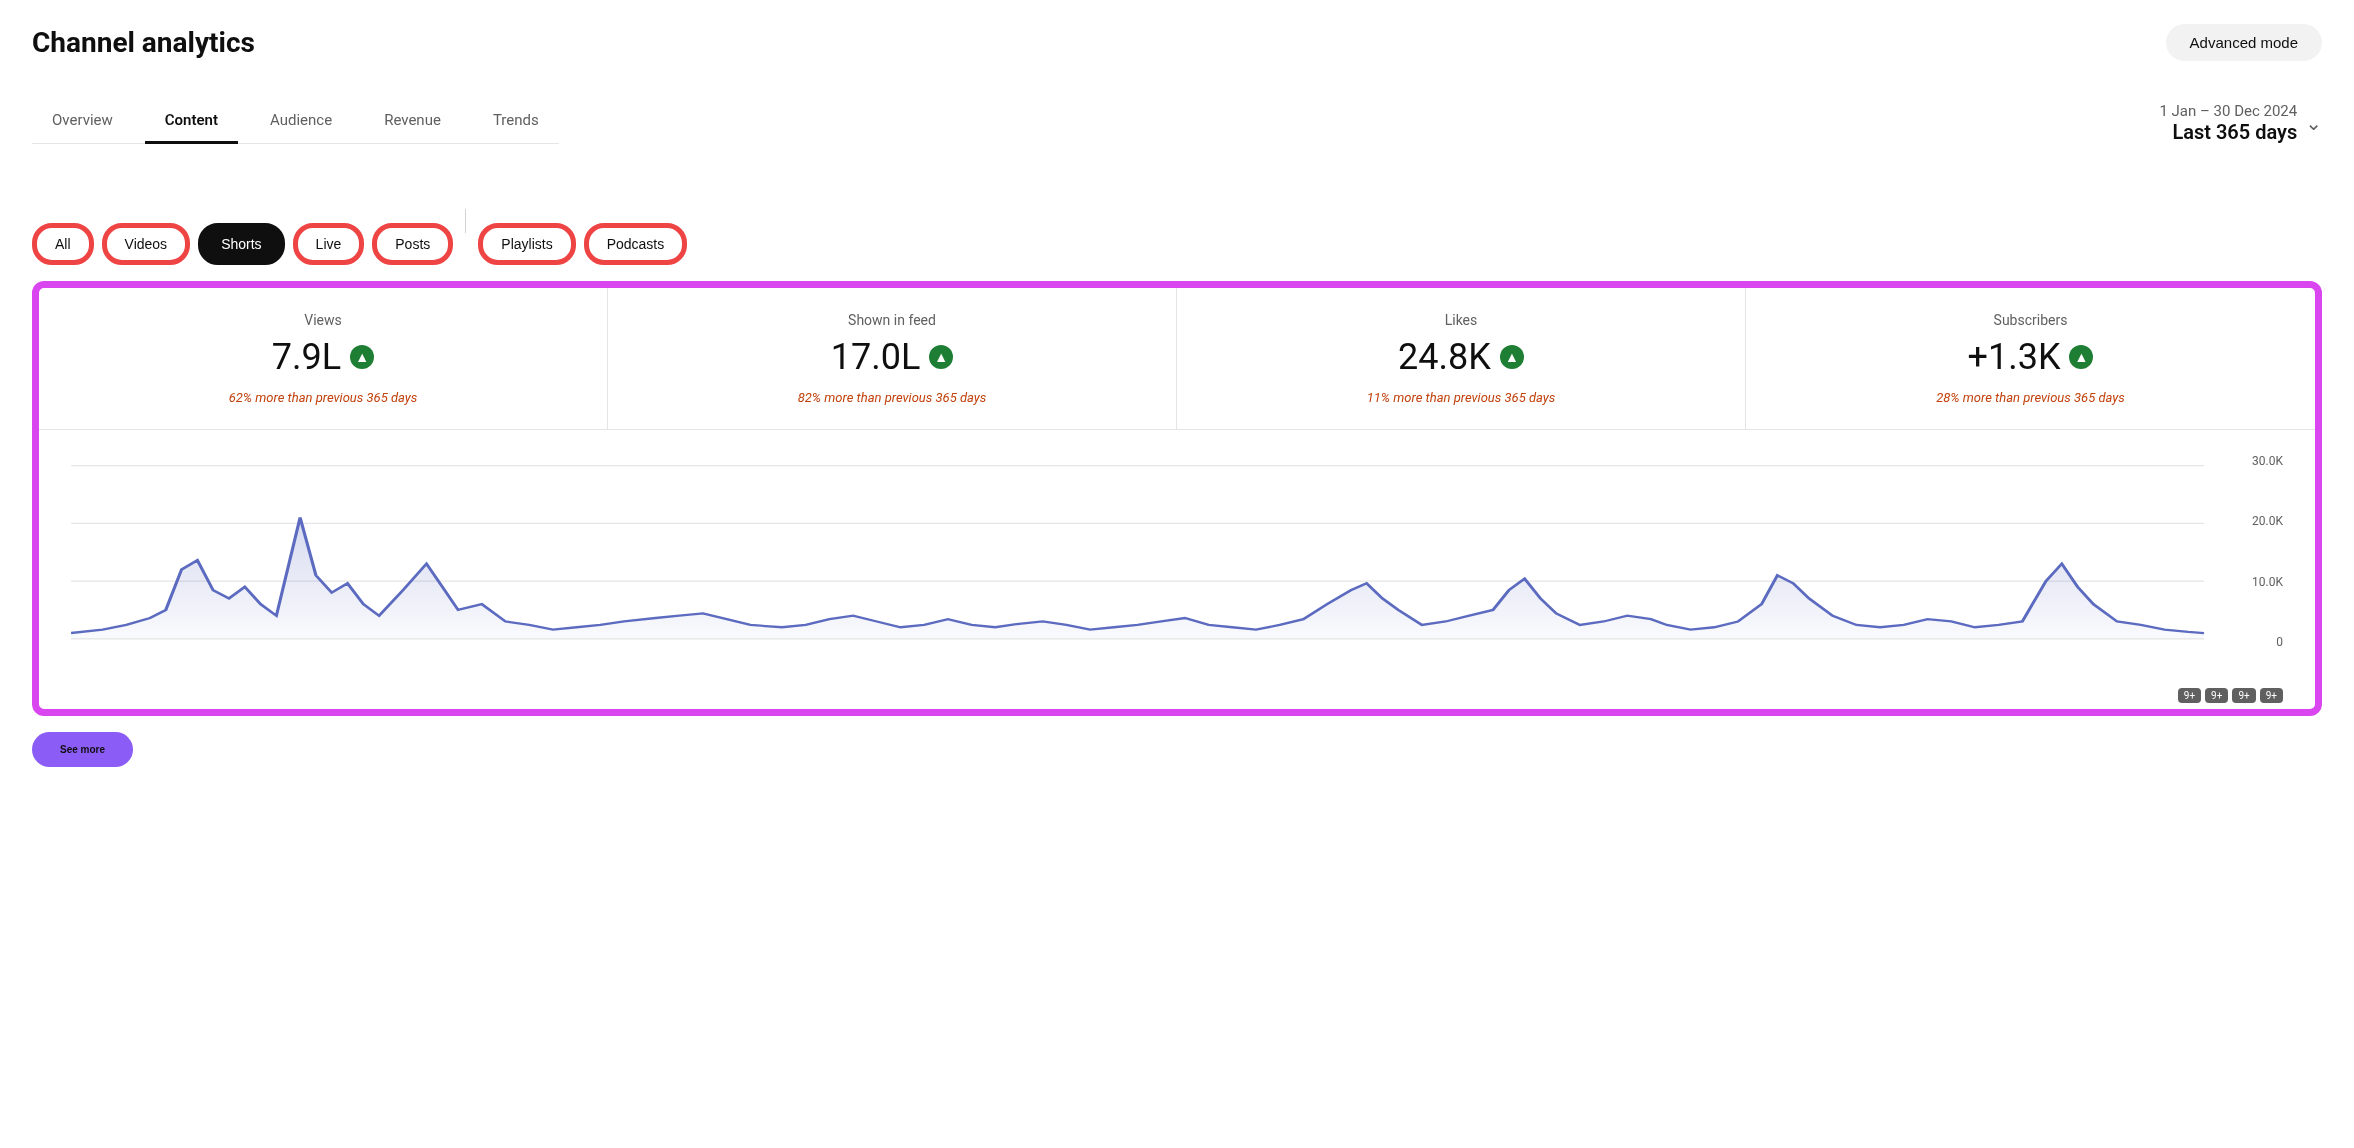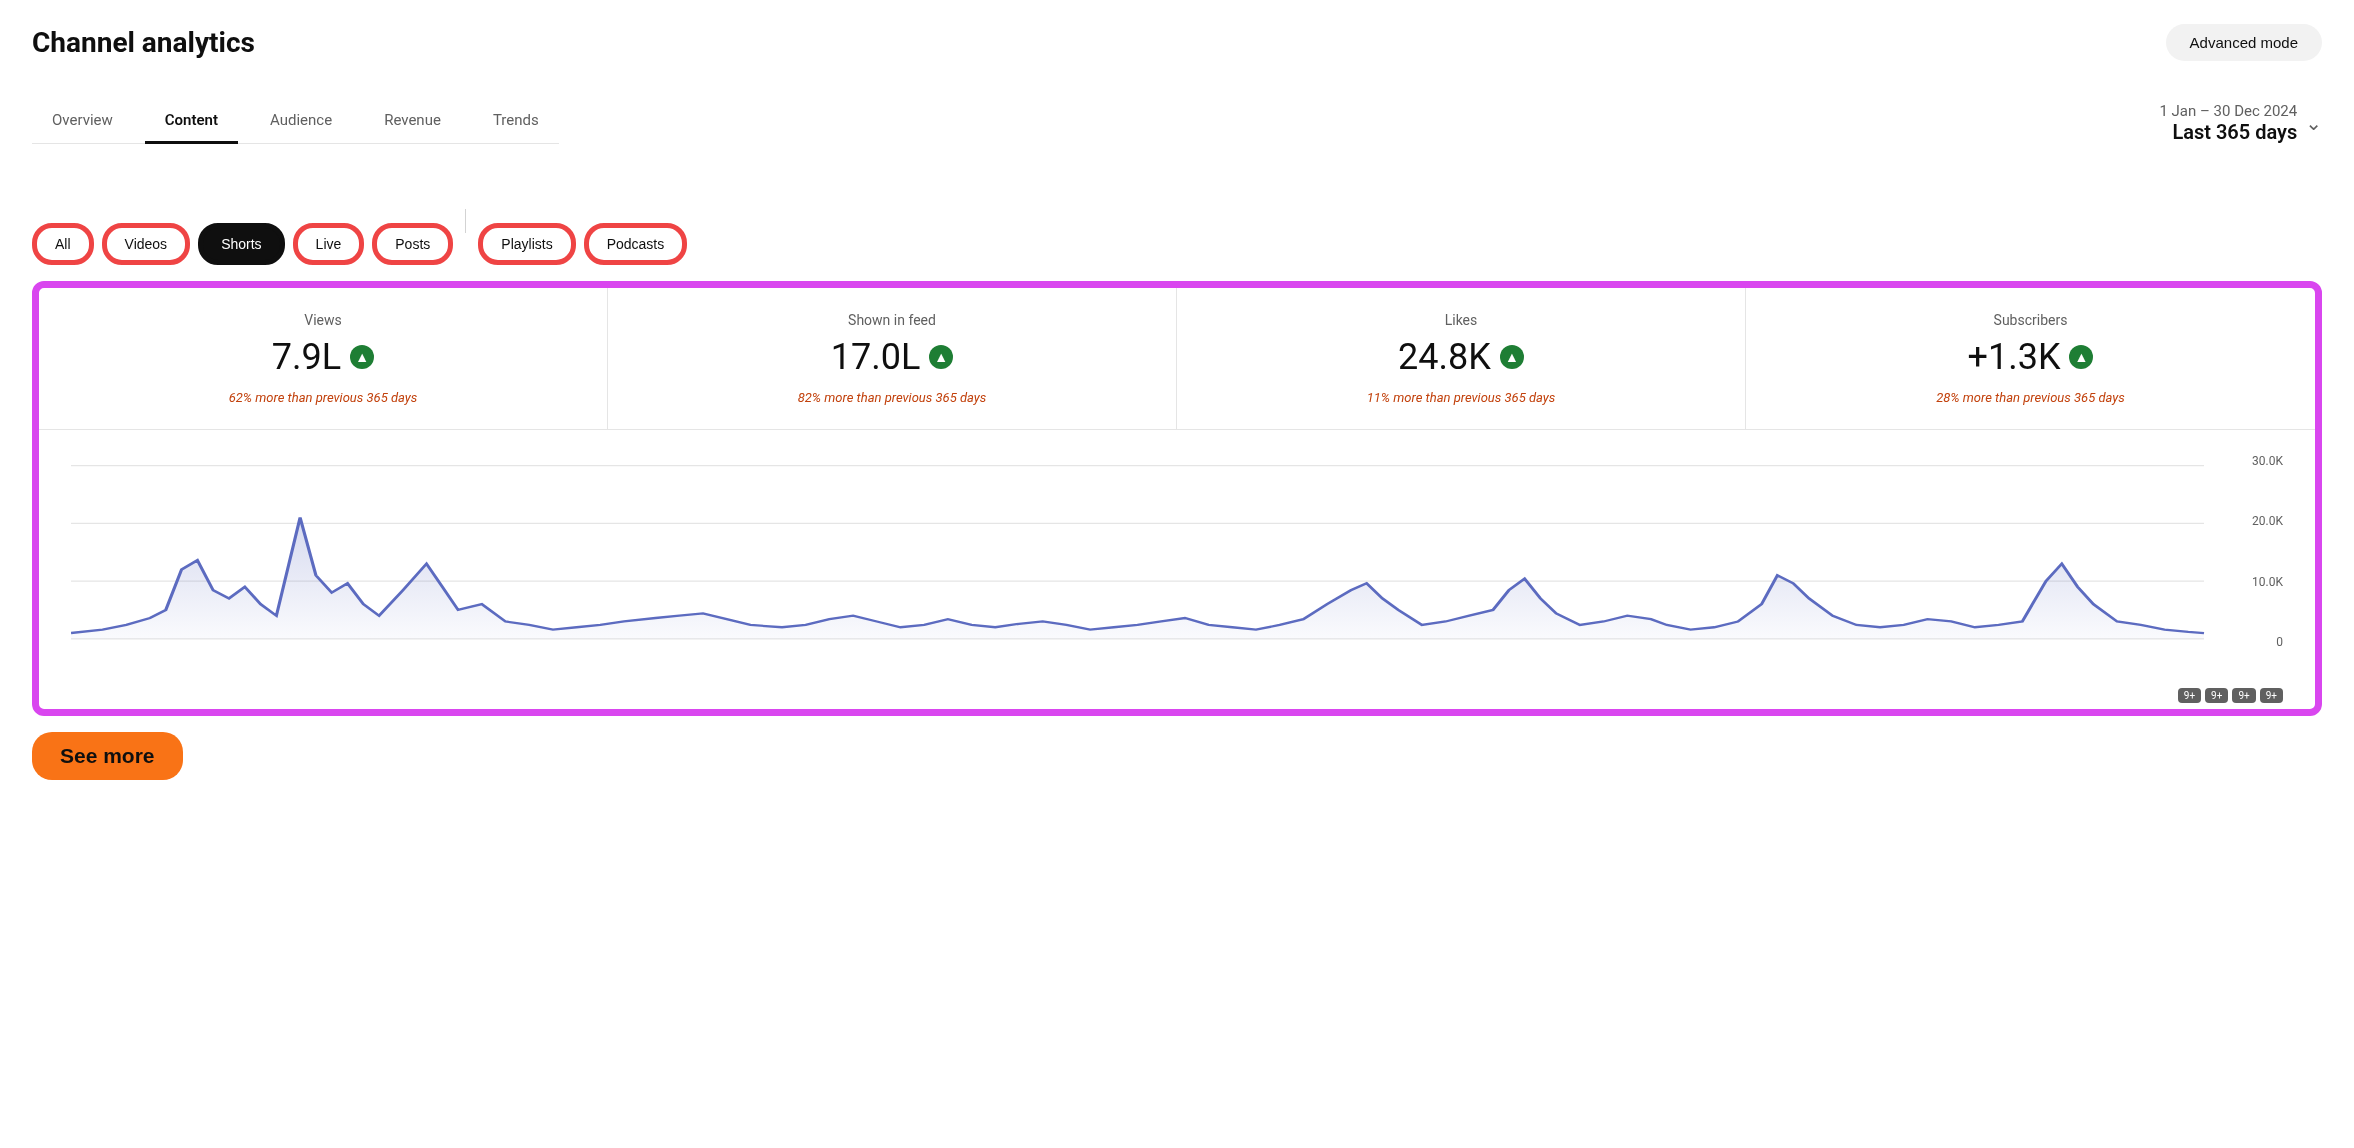--- a/index.html
+++ b/index.html
@@ -207,25 +207,25 @@
 
     .chart-badge {
       background: #606060;
       color: #fff;
       font-size: 10px;
       padding: 2px 6px;
       border-radius: 4px;
     }
 
     .see-more-btn {
-      background: #f97316;
+      background: #8b5cf6;
       border: none;
       border-radius: 20px;
       padding: 12px 28px;
-      font-size: 21px;
+      font-size: 10px;
       font-weight: 600;
       cursor: pointer;
       color: #0f0f0f;
       margin-top: 16px;
     }
 
     .main-content {
       border: 7px solid #d946ef;
       border-radius: 12px;
       overflow: hidden;

